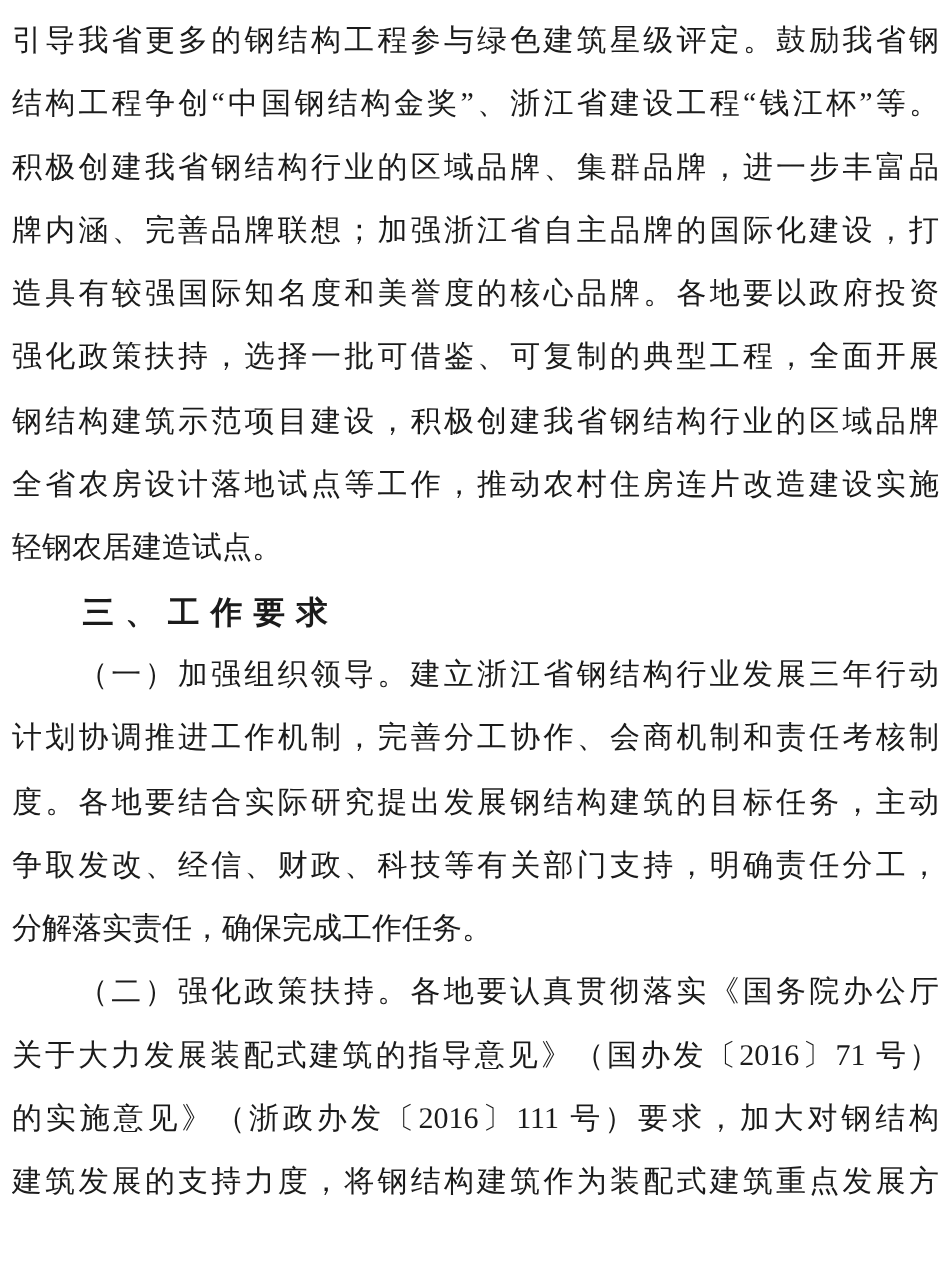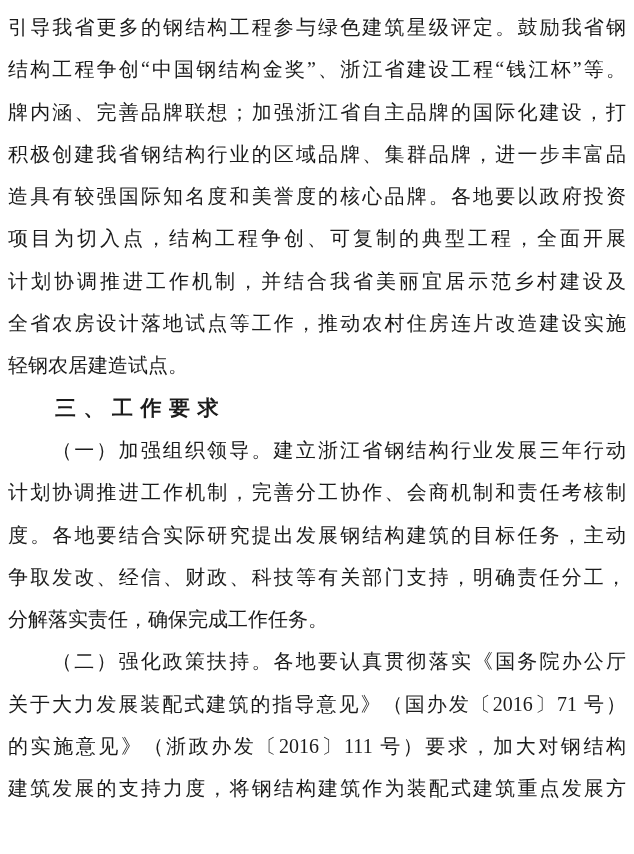--- a/index.html
+++ b/index.html
@@ -49,25 +49,25 @@
     font-family: "Liberation Sans", "DejaVu Sans", sans-serif;
     font-weight: normal;
   }
 </style>
 </head>
 <body>
 
 <div class="page">
   <div class="ln">引导我省更多的钢结构工程参与绿色建筑星级评定。鼓励我省钢</div>
   <div class="ln">结构工程争创“中国钢结构金奖”、浙江省建设工程“钱江杯”等。</div>
+  <div class="ln">积极创建我省钢结构行业的区域品牌、集群品牌，进一步丰富品</div>
   <div class="ln">牌内涵、完善品牌联想；加强浙江省自主品牌的国际化建设，打</div>
-  <div class="ln">积极创建我省钢结构行业的区域品牌、集群品牌，进一步丰富品</div>
   <div class="ln">造具有较强国际知名度和美誉度的核心品牌。各地要以政府投资</div>
-  <div class="ln">项目为切入点，结构工程争创、可复制的典型工程，全面开展</div>
-  <div class="ln">计划协调推进工作机制，并结合我省美丽宜居示范乡村建设及</div>
+  <div class="ln">强化政策扶持，选择一批可借鉴、可复制的典型工程，全面开展</div>
+  <div class="ln">钢结构建筑示范项目建设，积极创建我省钢结构行业的区域品牌</div>
   <div class="ln">全省农房设计落地试点等工作，推动农村住房连片改造建设实施</div>
   <div class="ln short">轻钢农居建造试点。</div>
   <div class="ln heading">三、工作要求</div>
   <div class="ln indent"><span class="b">（一）加强组织领导。</span><span>建立浙江省钢结构行业发展三年行动</span></div>
   <div class="ln">计划协调推进工作机制，完善分工协作、会商机制和责任考核制</div>
   <div class="ln">度。各地要结合实际研究提出发展钢结构建筑的目标任务，主动</div>
   <div class="ln">争取发改、经信、财政、科技等有关部门支持，明确责任分工，</div>
   <div class="ln short">分解落实责任，确保完成工作任务。</div>
   <div class="ln indent"><span class="b">（二）强化政策扶持。</span><span>各地要认真贯彻落实《国务院办公厅</span></div>
   <div class="ln">关于大力发展装配式建筑的指导意见》（国办发〔2016〕71 号）</div>

